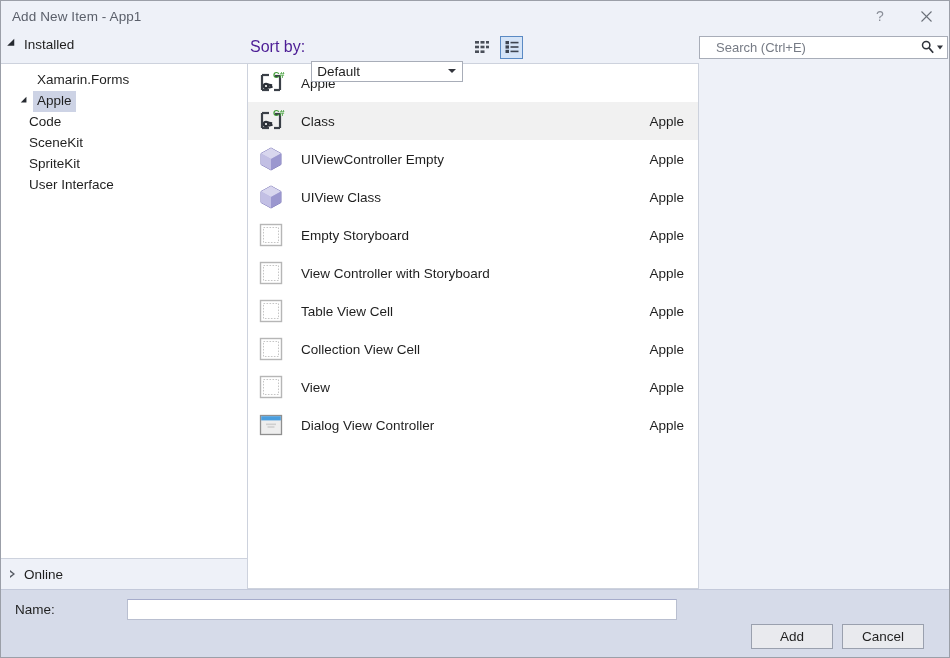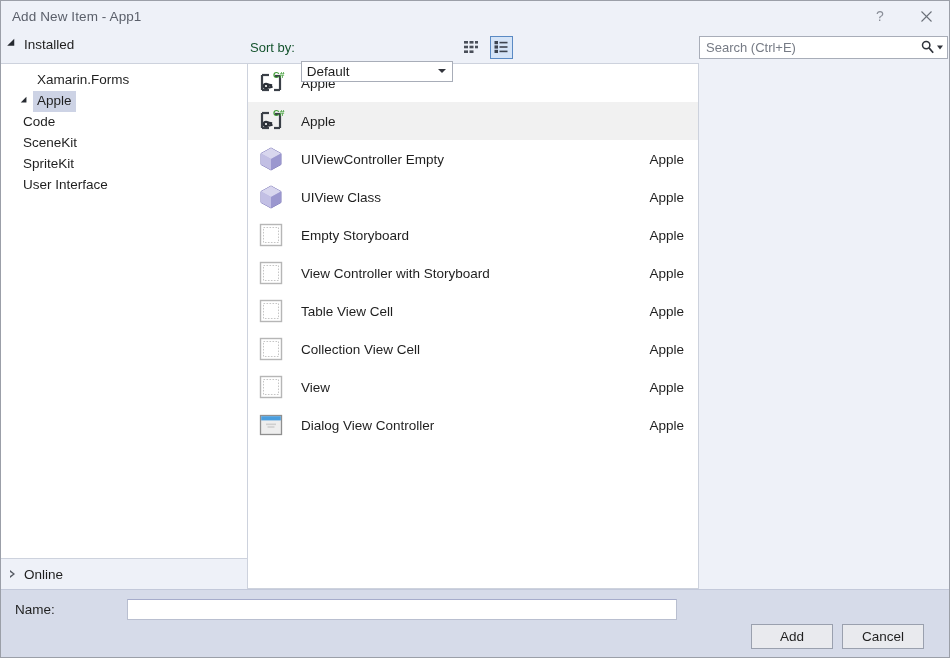--- a/index.html
+++ b/index.html
@@ -50,21 +50,21 @@
   }
   .tb-left { width: 246px; height: 100%; }
   .tb-mid {
     width: 452px; height: 100%;
     display: flex; align-items: center;
     padding-left: 3px;
   }
   .tb-right { flex: 1; height: 100%; display: flex; align-items: center; padding-left: 0px;}
 
   .sortby-label {
-    font-size: 13px; color: #14532d;
+    font-size: 16px; color: #4c1d95;
     margin-right: 6px; white-space: nowrap;
   }
   .sort-select {
     position: relative;
     width: 152px; height: 21px;
     background: #ffffff;
     border: 1px solid #a8adb8;
     display: flex; align-items: center; margin-top: 48px;
   }
   .sort-select .val {
@@ -96,21 +96,21 @@
   .searchbox {
     position: relative;
     width: 249px; height: 23px;
     margin-left: 0px;
     background: #ffffff;
     border: 1px solid #a8adb8;
     display: flex; align-items: center;
   }
   .search-ph {
     font-size: 13px; color: #767b85;
-    padding-left: 6px;
+    padding-left: 16px;
   }
   .search-icons {
     position: absolute; right: 4px; top: 50%;
     transform: translateY(-50%);
     display: flex; align-items: center; gap: 2px;
   }
   .search-caret {
     width: 0; height: 0;
     border-left: 3.5px solid transparent;
     border-right: 3.5px solid transparent;
@@ -198,21 +198,21 @@
   }
   .tri-small-down {
     width: 0; height: 0;
     border-left: 4.5px solid #262a30;
     border-bottom: 4.5px solid transparent;
     border-top: 4.5px solid transparent;
     transform: rotate(45deg);
     margin-top: -2px;
   }
   .lvl1 { padding-left: 16px; }
-  .lvl2 { padding-left: 18px; }
+  .lvl2 { padding-left: 24px; }
   .tree-footer {
     height: 30px;
     display: flex; align-items: center;
     padding-left: 9px;
     font-size: 13.5px; color: #1f1f1f;
   }
 
   
   .list-col {
     width: 452px; flex: 0 0 452px;
@@ -448,20 +448,21 @@
             <path d="M18 7 L23 7" stroke="#3b4048" stroke-width="2.2" fill="none"></path>
             <text x="16" y="9" font-family="Liberation Sans, sans-serif" font-size="9" font-weight="bold" fill="#3f9c35">C#</text>
             <g fill="#2a2f37">
               <circle cx="9" cy="17" r="3.2"></circle>
               <rect x="11" y="14.4" width="4.4" height="2.2" transform="rotate(12 11 14.4)"></rect>
               <rect x="11" y="17.6" width="4.4" height="2.2" transform="rotate(-12 11 17.6)"></rect>
             </g>
             <circle cx="9" cy="17" r="1.1" fill="#ffffff"></circle>
           </svg>
         </span>
+        <span class="row-name">Class</span>
         <span class="row-tag">Apple</span>
       </div>
 
       <div class="list-row">
         <span class="row-icon">
           <svg width="26" height="26" viewBox="0 0 26 26">
             <polygon points="13,2 23,7.5 23,18.5 13,24 3,18.5 3,7.5" fill="#b3b0dd" stroke="#7d79b8" stroke-width="1"></polygon>
             <polygon points="13,2 23,7.5 13,13 3,7.5" fill="#d8d6ee"></polygon>
             <polygon points="13,13 23,7.5 23,18.5 13,24" fill="#9b97cf"></polygon>
             <polygon points="13,13 3,7.5 3,18.5 13,24" fill="#c2bfe4"></polygon>

